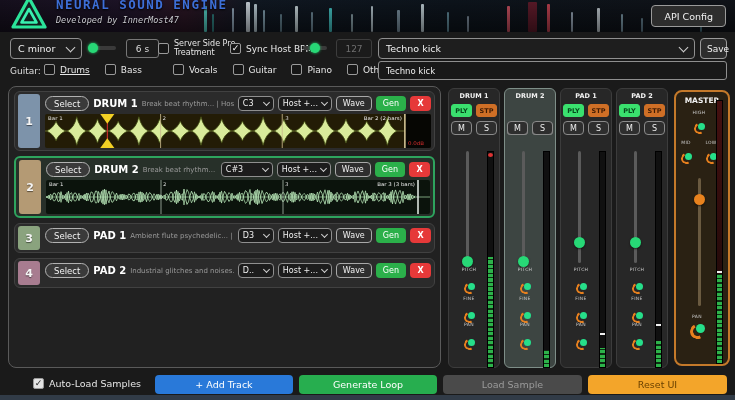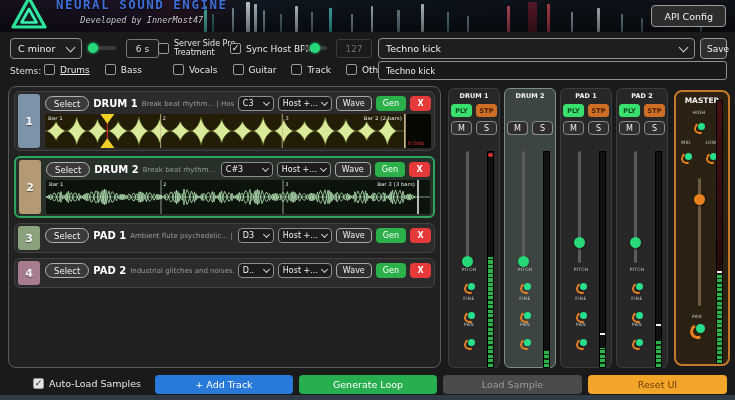--- a/index.html
+++ b/index.html
@@ -7,21 +7,21 @@
        font-family:"DejaVu Sans",sans-serif;color:#e8e8e8;}
   
   .header{position:absolute;left:0;top:0;width:735px;height:32px;overflow:hidden;
     background:linear-gradient(90deg,#16101e 0px,#1e1428 130px,#291523 185px,#101822 250px,#0d141c 450px,#101319 735px);}
   .streak{position:absolute;border-radius:1px;filter:blur(.4px);}
   .header .shade{position:absolute;inset:0;background:linear-gradient(180deg,rgba(0,0,0,.05),rgba(0,0,0,.5));}
   .logo{position:absolute;left:11px;top:-4px;width:36px;height:36px;}
   .titles{position:absolute;left:56px;top:-3px;}
   .title{font-family:"DejaVu Sans Mono",monospace;font-weight:bold;font-size:12.5px;letter-spacing:1.5px;
          color:#3d6fd8;text-shadow:0 1px 2px #000;}
-  .subtitle{font-family:"DejaVu Sans Mono",monospace;font-style:italic;font-size:8.5px;color:#c9c9cf;margin-top:3px;text-shadow:0 1px 1px #000;text-align:center;}
+  .subtitle{font-family:"DejaVu Sans Mono",monospace;font-style:italic;font-size:8.5px;color:#c9c9cf;margin-top:3px;text-shadow:0 1px 1px #000;}
   .api-btn{position:absolute;right:9px;top:5px;height:22px;padding:0 12px;background:#2d2d2d;
      border:1px solid #9a9a9a;border-radius:4px;color:#f0f0f0;font-size:9.5px;font-family:inherit;}
   
   .tb{position:absolute;}
   .select{background:#1e1e1e;border:1px solid #8f8f8f;border-radius:4px;display:flex;align-items:center;
           justify-content:space-between;padding:0 7px;font-size:9.5px;color:#f0f0f0;box-sizing:border-box;}
   .chev{width:6px;height:6px;border-right:1.5px solid #cfcfcf;border-bottom:1.5px solid #cfcfcf;
         transform:rotate(45deg);margin-top:-3px;flex:none;margin-left:6px;}
   .valbox{background:#1b1b1b;border:1px solid #777;border-radius:3px;font-size:9px;color:#ddd;
           display:flex;align-items:center;justify-content:center;box-sizing:border-box;}
@@ -166,41 +166,41 @@
   <div class="mini-slider" style="left:303px;top:46px;width:24px;">
     <i class="dot" style="left:7px;"></i>
   </div>
   <div class="valbox dim tb" style="left:336px;top:39px;width:36px;height:19px;">127</div>
   <div class="select tb" style="left:378px;top:38px;width:317px;height:21px;">
     <span>Techno kick</span>
     <span class="chev"></span>
   </div>
   <button class="save-btn" style="left:700px;top:38px;width:27px;height:21px;">Save</button>
 
-  <span class="tb" style="left:10px;top:66px;font-size:9px;color:#ddd;">Stems:</span>
+  <span class="tb" style="left:10px;top:66px;font-size:9px;color:#ddd;">Guitar:</span>
   <div class="tb" id="stems-row" style="left:44px;top:64px;display:flex;gap:15px;">
       <div class="chkrow" style="position: static; text-decoration: underline;">
         <span class="cb"></span>
         <span style="font-size:9px;">Drums</span>
       </div>
       <div class="chkrow" style="position: static;">
         <span class="cb"></span>
         <span style="font-size:9px;">Bass</span>
       </div>
       <div class="chkrow" style="position: static; padding-left: 16px;">
         <span class="cb"></span>
         <span style="font-size:9px;">Vocals</span>
       </div>
       <div class="chkrow" style="position: static;">
         <span class="cb"></span>
         <span style="font-size:9px;">Guitar</span>
       </div>
       <div class="chkrow" style="position: static;">
         <span class="cb"></span>
-        <span style="font-size:9px;">Track</span>
+        <span style="font-size:9px;">Piano</span>
       </div>
       <div class="chkrow" style="position: static;">
         <span class="cb"></span>
         <span style="font-size:9px;">Other</span>
       </div>
     </div>
   <input class="text-input" style="left: 378px; top: 61px; width: 349px; height: 19px;" value="Techno kick">
 
   <div class="track-panel" id="track-panel">
       <div class="track-row" style="height: 60px;">

